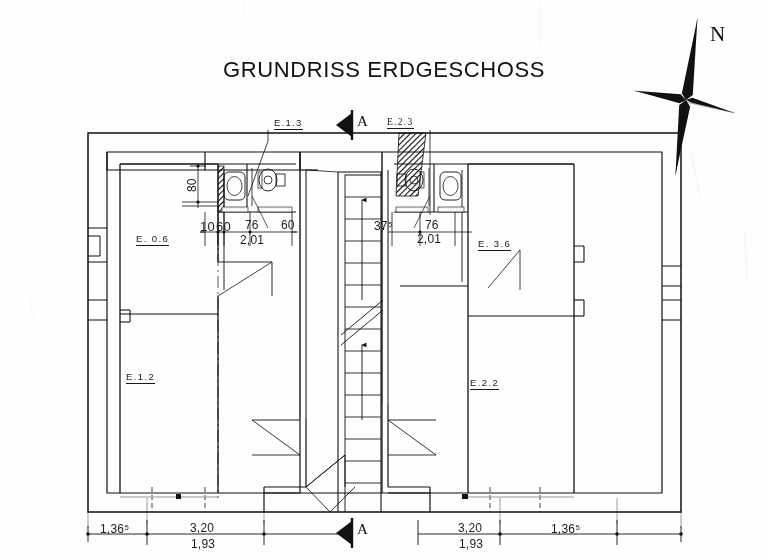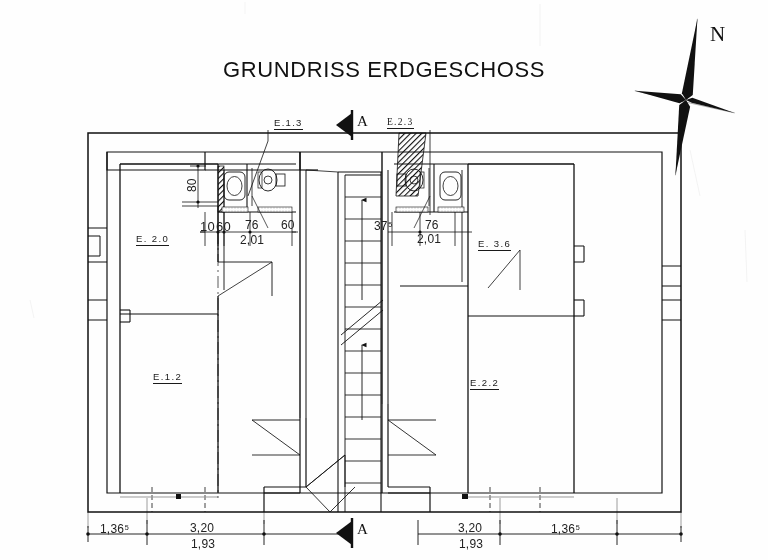--- a/index.html
+++ b/index.html
@@ -372,22 +372,22 @@
         <path d="M 50,6 L 6,2 L 0,0 L 6,-3 Z"></path>
       </g>
       <g transform="translate(686,100) rotate(8)" stroke="#111" stroke-width="0.6" fill="none" opacity="0.55">
         <line x1="0" y1="-82" x2="0" y2="76"></line>
         <line x1="-52" y1="-2" x2="50" y2="6"></line>
       </g>
 
     </g>
   </svg>
 
-  <div class="lbl room-lbl" style="left:136px; top:233px;">E. 2.0</div>
-  <div class="lbl room-lbl" style="left:153px; top:371px;">E.1.2</div>
+  <div class="lbl room-lbl" style="left:136px; top:233px;">E. 0.6</div>
+  <div class="lbl room-lbl" style="left:126px; top:371px;">E.1.2</div>
   <div class="lbl ref-lbl" style="left:274px; top:117px;">E.1.3</div>
   <div class="lbl room-lbl" style="left:478px; top:238px;">E. 3.6</div>
   <div class="lbl room-lbl" style="left:470px; top:377px;">E.2.2</div>
   <div class="lbl ref-lbl" style="left:387px; top:117px;font-family:Liberation Serif, serif;">E.2.3</div>
 
   <div class="sec-letter" style="left:357px; top:113px;">A</div>
   <div class="sec-letter" style="left:357px; top:521px;">A</div>
 
   <div class="lbl dim-lbl small" style="left:200px; top:219px;">10</div>
   <div class="lbl dim-lbl small" style="left:216px; top:219px;">60</div>

